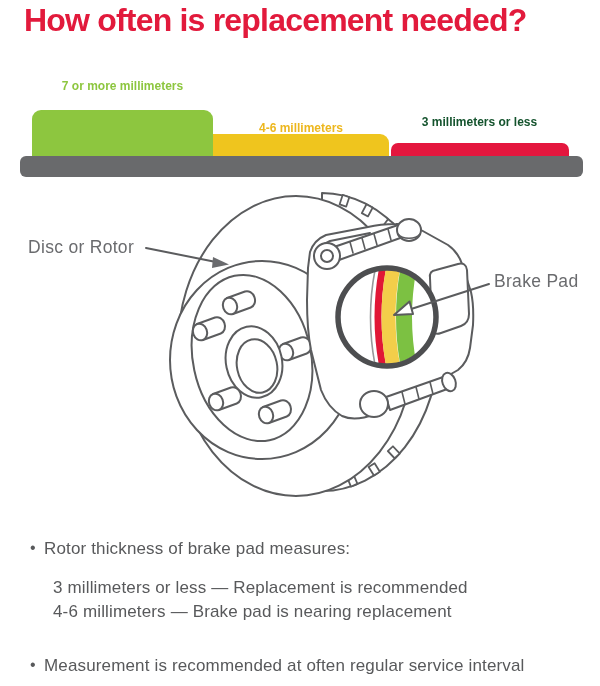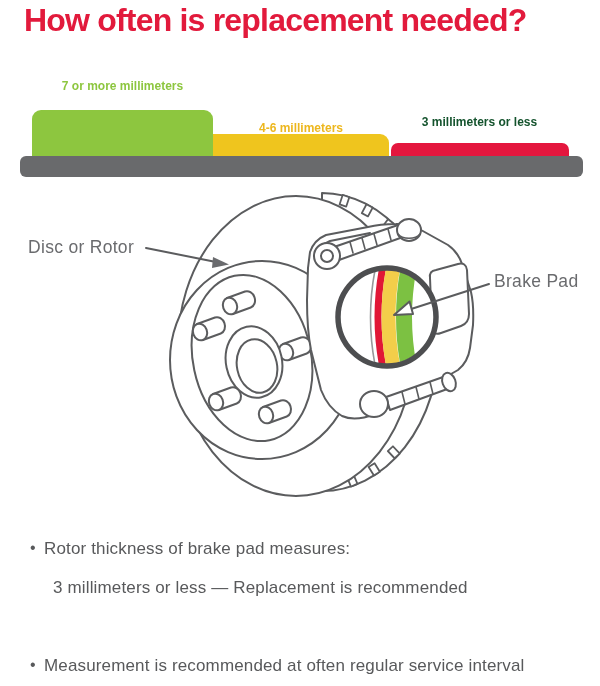--- a/index.html
+++ b/index.html
@@ -146,19 +146,20 @@
 
   <div class="callout pad">Brake Pad</div>
   <div class="callout disc">Disc or Rotor</div>
 
   <div class="note item1">
     <span class="bullet">•</span>
     <span>Rotor thickness of brake pad measures:</span>
   </div>
   <div class="subnotes">
     <div>3 millimeters or less — Replacement is recommended</div>
+    <div>4-6 millimeters — Brake pad is nearing replacement</div>
   </div>
   <div class="note item2">
     <span class="bullet">•</span>
     <span>Measurement is recommended at often regular service interval</span>
   </div>
 
 </div>
 
 </body></html>

